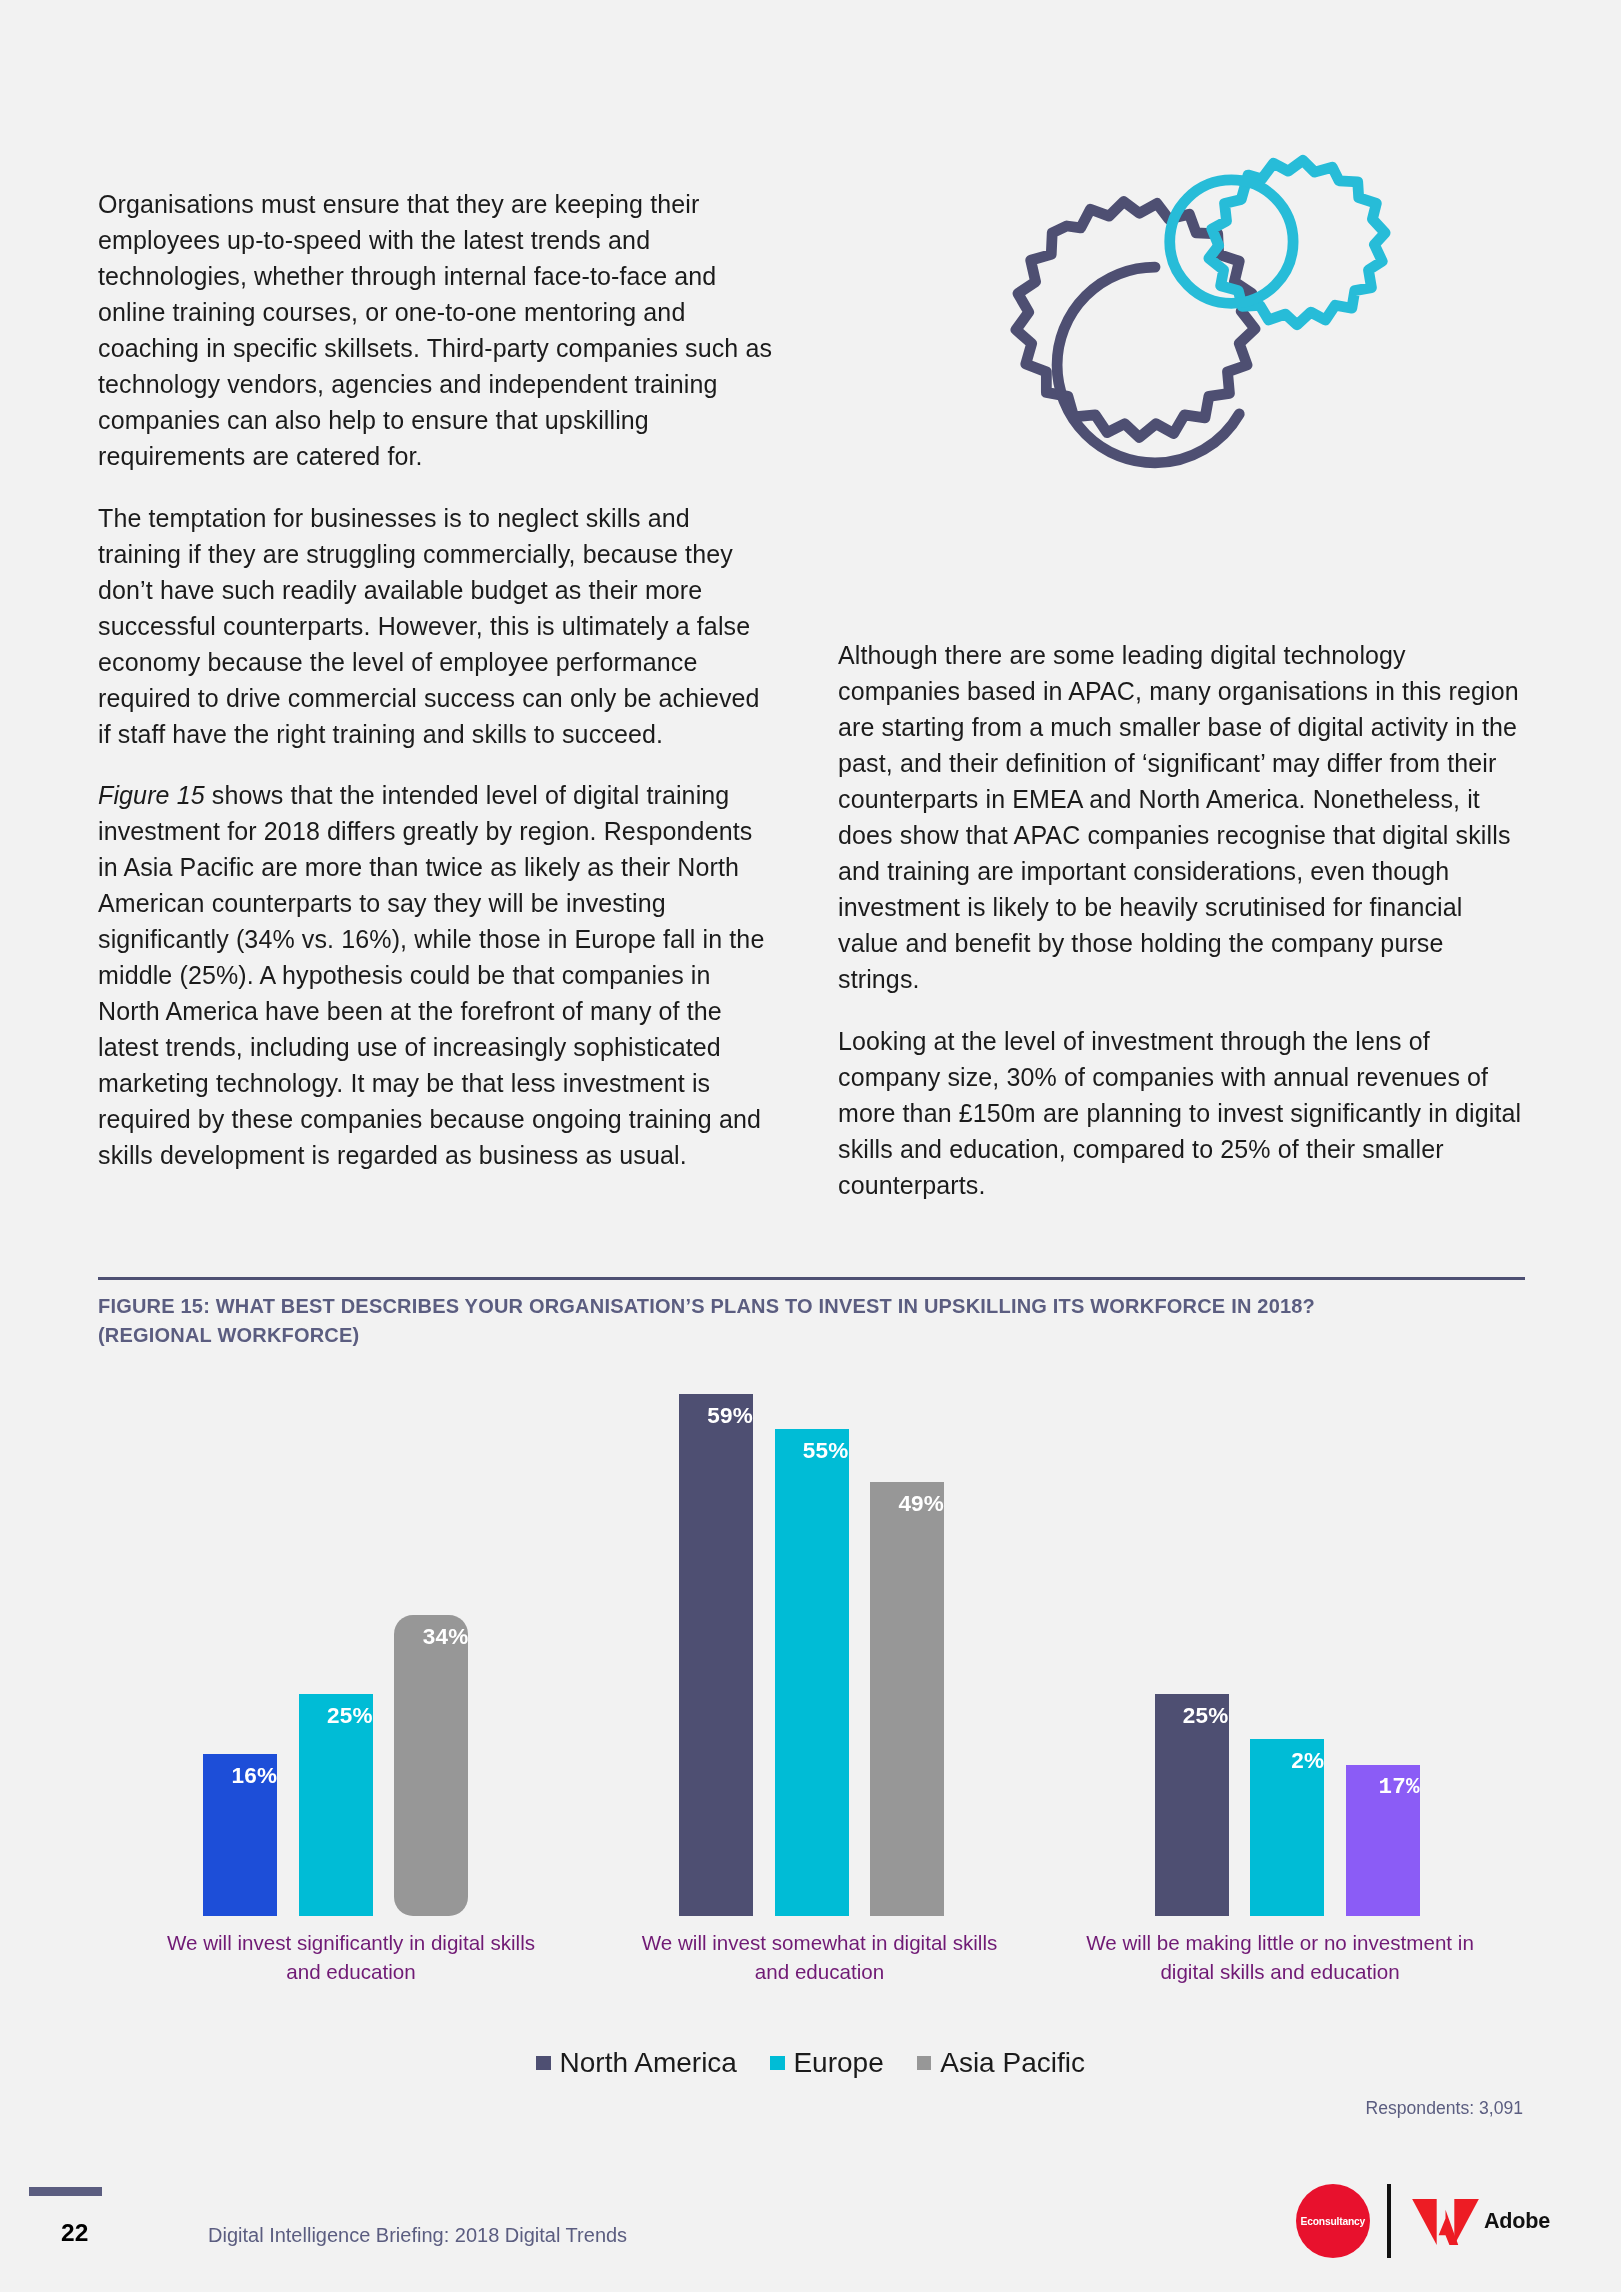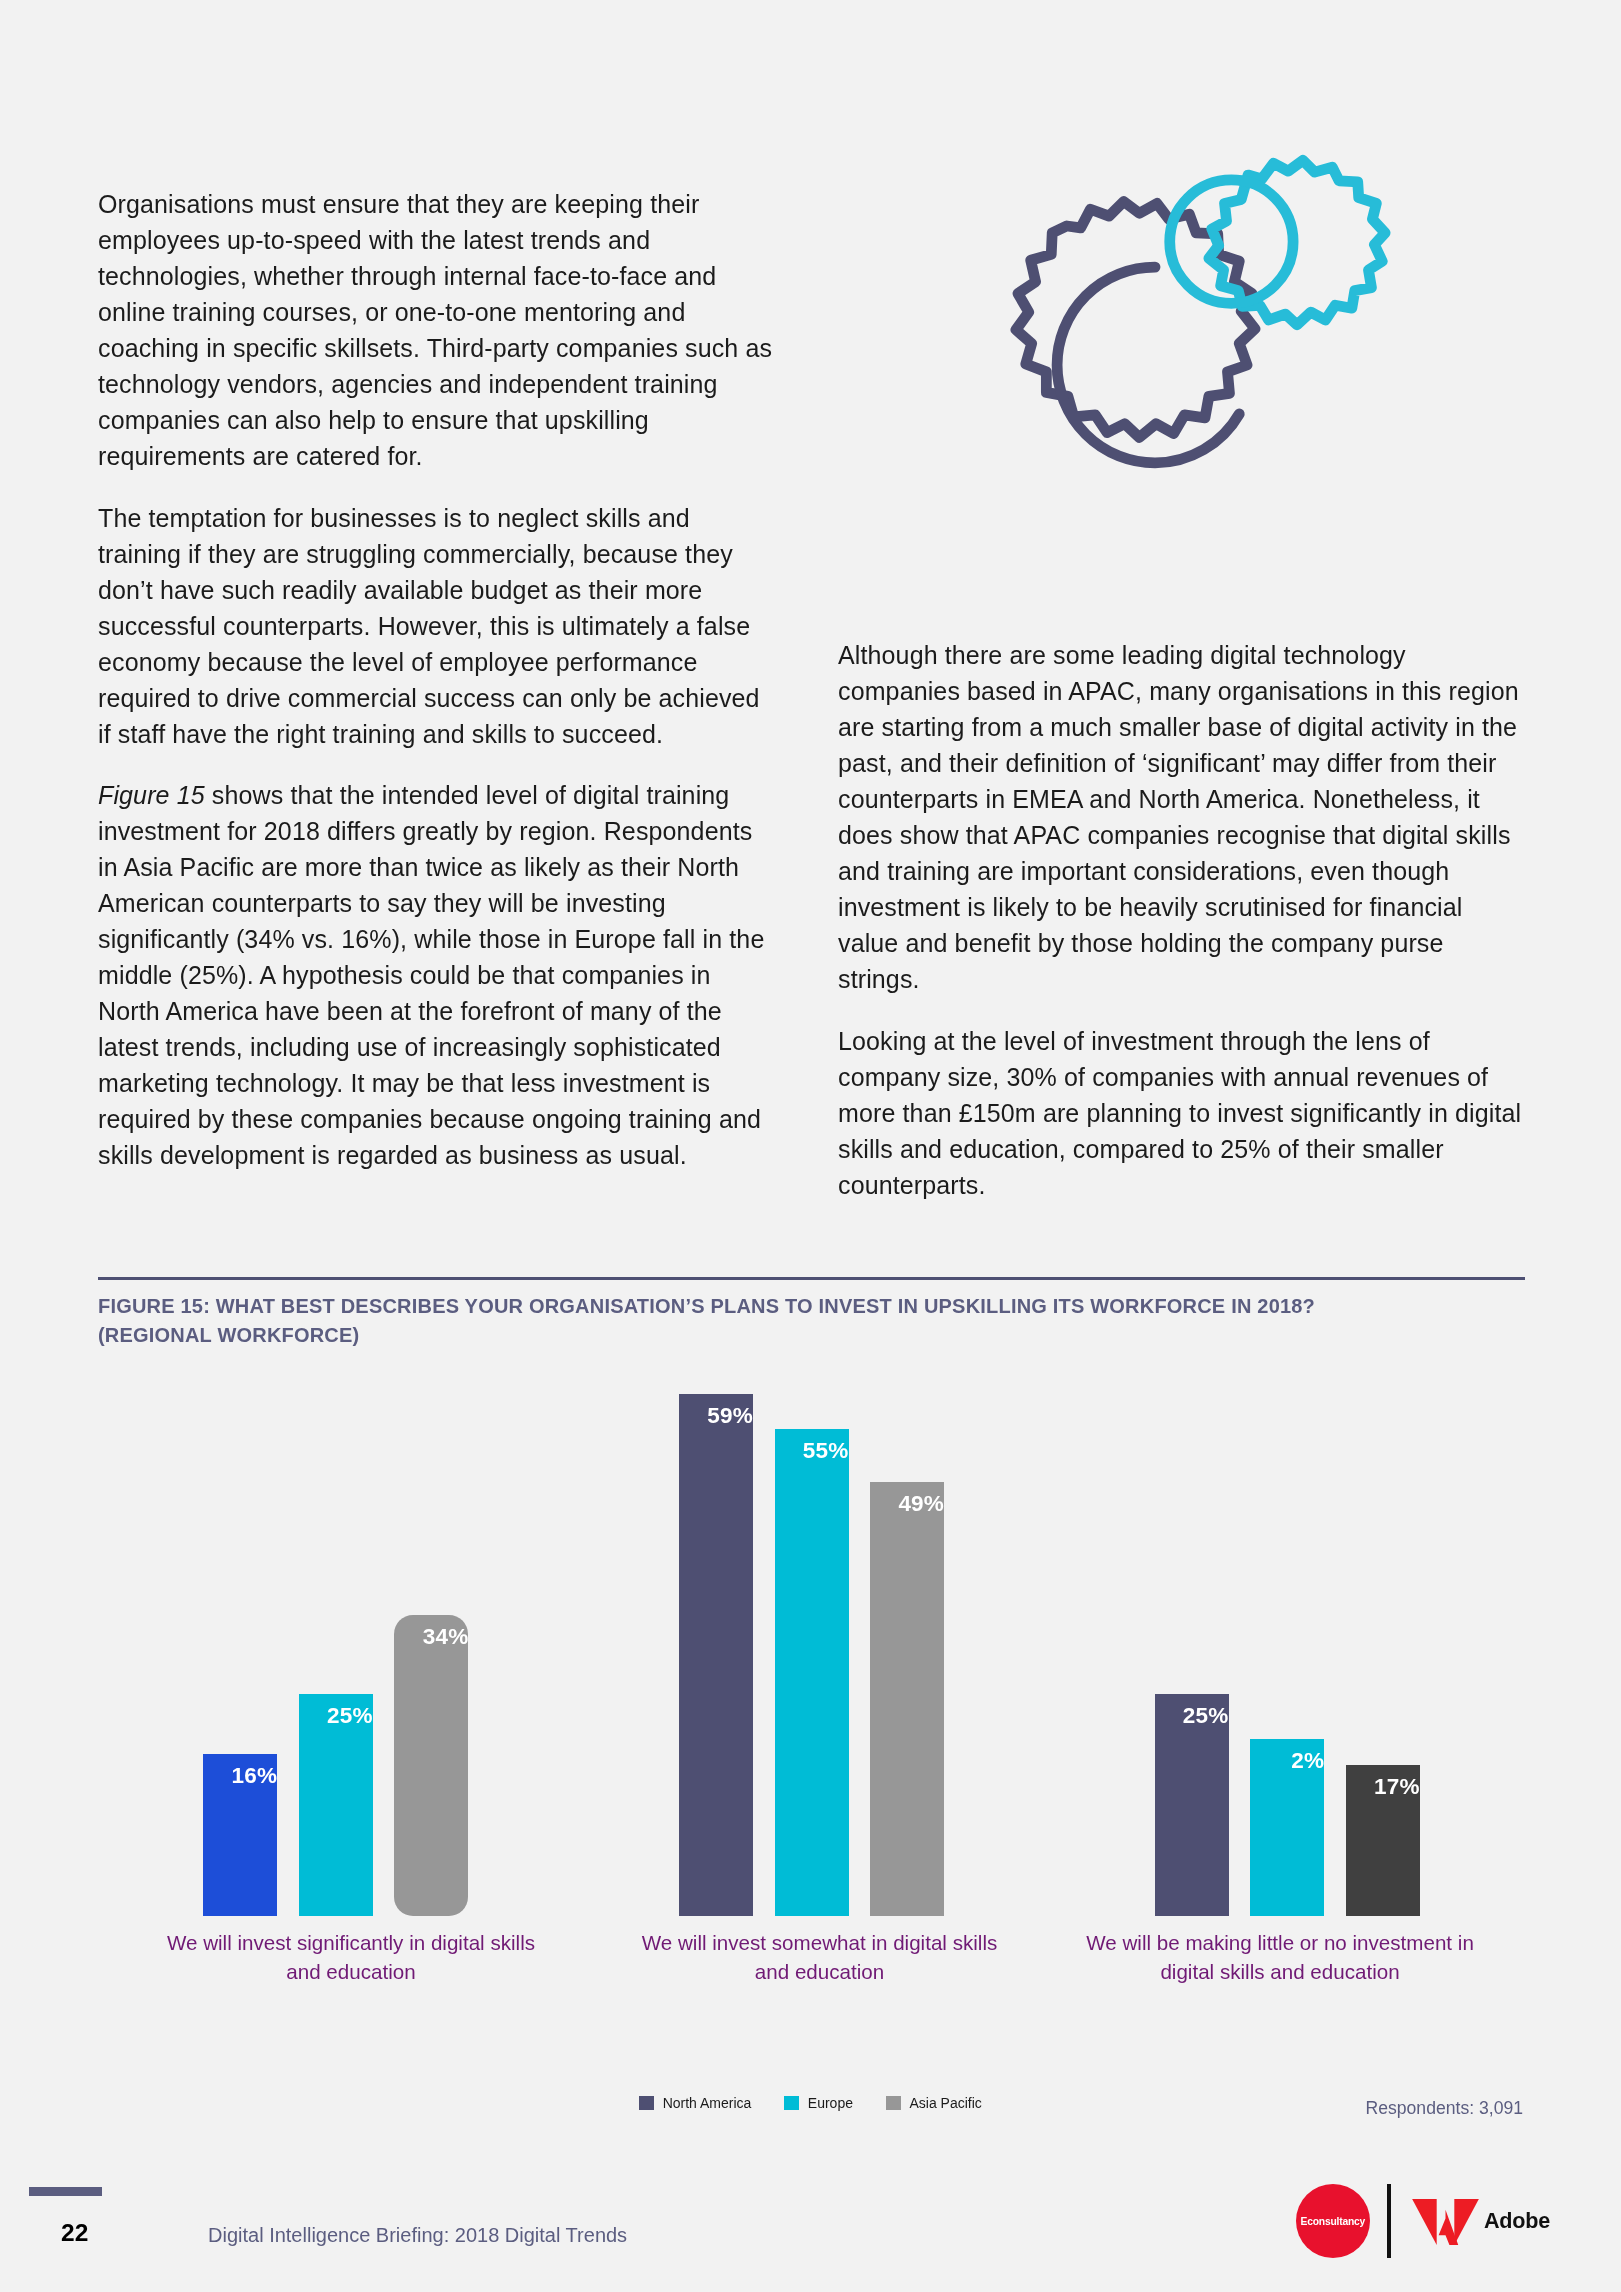--- a/index.html
+++ b/index.html
@@ -141,23 +141,22 @@
     top: 2047px;
     display: flex;
     justify-content: center;
     gap: 33px;
     align-items: center;
   }
   .legend-item {
     display: flex;
     align-items: center;
     gap: 8.8px;
-    font-size: 14px;
+    font-size: 28px;
     color: #1b1b1b;
-    margin-top: 48px;
   }
   .legend-swatch {
     width: 14.7px;
     height: 14.7px;
     display: inline-block;
   }
 
   .respondents {
     position: absolute;
     right: 98px;
@@ -315,21 +314,21 @@
           <div class="bar" style="height: 222px; background: rgb(78, 79, 114);">
             <div class="bar-label">25%</div>
           </div>
         </div>
         <div class="bar-wrap">
           <div class="bar" style="height: 177px; background: rgb(0, 188, 214);">
             <div class="bar-label">2%</div>
           </div>
         </div>
         <div class="bar-wrap">
-          <div class="bar" style="height: 151px; background: #404040;">
+          <div class="bar" style="height: 151px; background: #8b5cf6; font-family: Liberation Mono, monospace;">
             <div class="bar-label">17%</div>
           </div>
         </div>
       </div>
     </div>
   <div class="cat-row" id="catrow">
       <div class="cat c1">We will invest significantly in digital skills and education</div>
       <div class="cat c2">We will invest somewhat in digital skills and education</div>
       <div class="cat c3">We will be making little or no investment in digital skills and education</div>
     </div>

